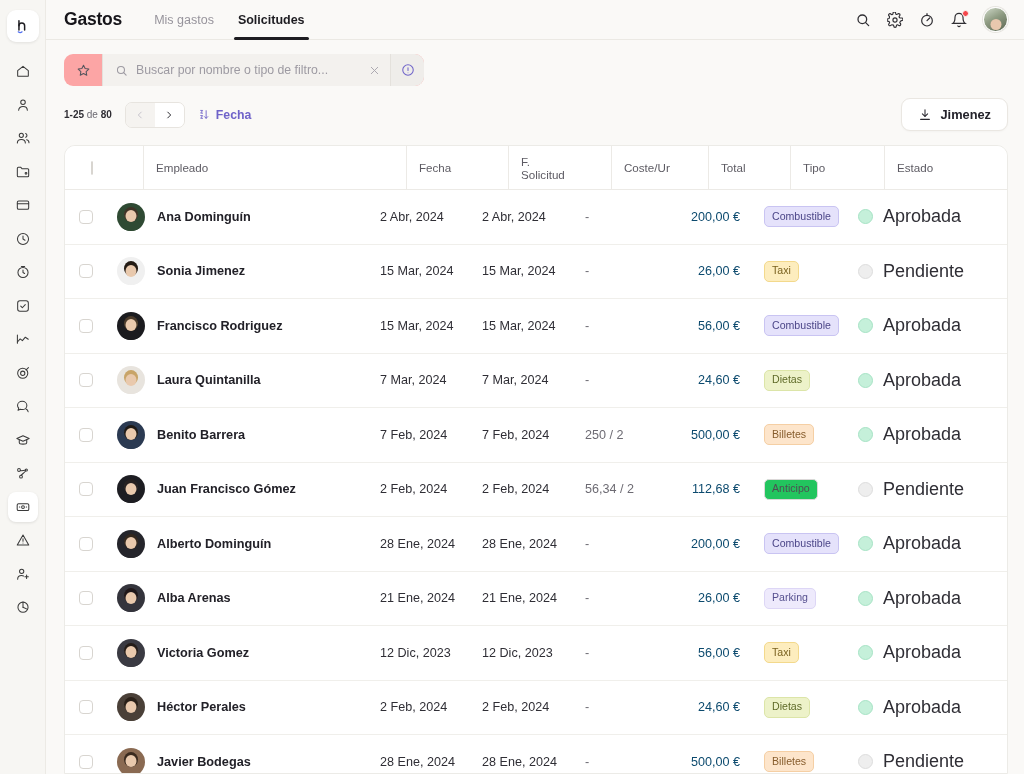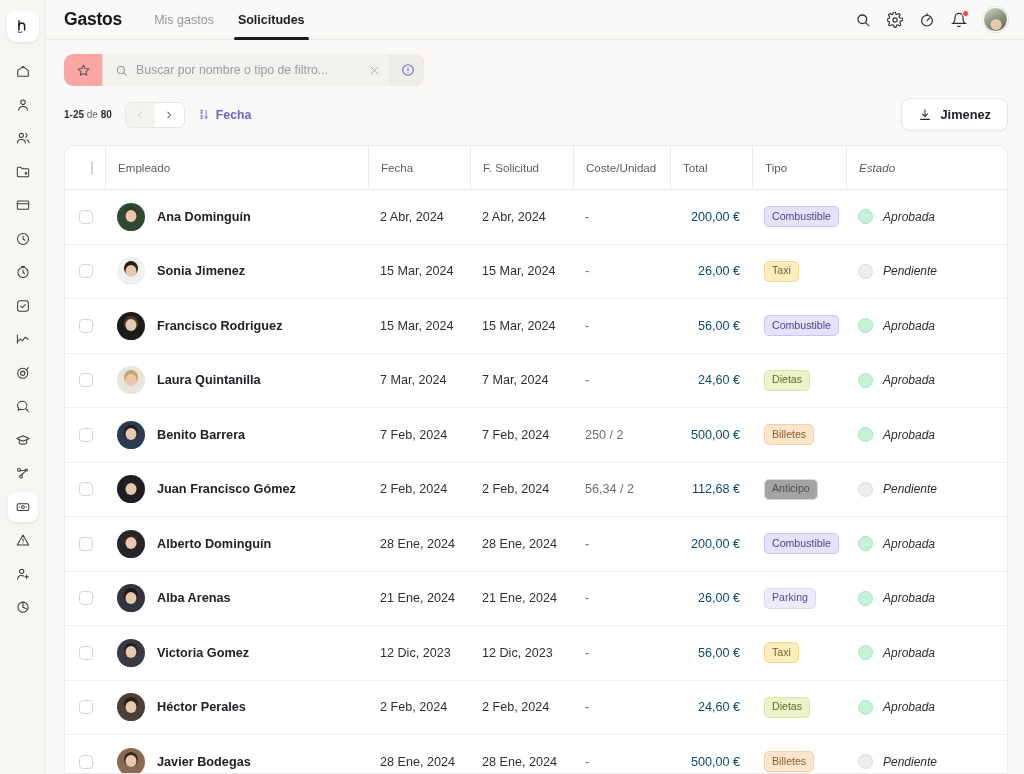--- a/index.html
+++ b/index.html
@@ -134,30 +134,30 @@
     border: 1px solid #ecebe7; border-radius: 11px 11px 0 0;
     overflow: hidden; flex: 1; min-height: 0;
   }
   table { width: 100%; border-collapse: collapse; table-layout: fixed; }
   thead th {
     height: 43px; font-size: 11.6px; font-weight: 400; color: #5d5b63;
     text-align: left; border-bottom: 1px solid #eceae6; background: #fff;
     position: relative; padding: 0;
   }
   thead th .th-in { padding: 0 12px; display: flex; align-items: center; height: 43px; }
-  thead th.sep .th-in { border-left: 1px solid #eceae6; }
+  thead th.sep .th-in { border-left: 1px solid #eceae6; margin-left: 38px; }
   tbody td { height: 54.5px; border-bottom: 1px solid #f0efeb; padding: 0 12px; font-size: 12.6px; color: #2f2e35; vertical-align: middle; }
   .c-chk { width: 40px; padding-left: 14px !important; padding-right: 0 !important; }
   .c-emp { width: 263px; }
   .c-fec { width: 102px; }
   .c-sol { width: 103px; }
   .c-cos { width: 97px; }
   .c-tot { width: 82px; text-align: right; }
   .c-tip { width: 94px; }
-  .c-est { width: auto; font-style: italic; }
+  .c-est { width: auto; }
 
   .chk {
     width: 14px; height: 14px; border: 1.4px solid #d8d5d0; border-radius: 4px;
     background: #fff; cursor: pointer; display: block;
   }
   .emp-cell { display: flex; align-items: center; gap: 12px; }
   .av {
     width: 28px; height: 28px; border-radius: 50%; flex: 0 0 28px;
     position: relative; overflow: hidden; background: #ddd9d3;
   }
@@ -172,21 +172,21 @@
   .emp-name { font-size: 12.7px; font-weight: 600; color: #222128; white-space: nowrap; }
   .dash { color: #6d6b73; }
   .total { font-weight: 400; color: #0c4a6e; white-space: nowrap; }
 
   .tag {
     display: inline-block; font-size: 10.6px; padding: 3.5px 7px; border-radius: 5px;
     border: 1px solid transparent; white-space: nowrap; line-height: 1.1;
   }
   .status { display: flex; align-items: center; gap: 10px; white-space: nowrap; }
   .dot { width: 15px; height: 15px; border-radius: 50%; flex: 0 0 15px; }
-  .st-label { font-size: 12px; color: #2f2e35; }
+  .st-label { font-size: 18px; color: #2f2e35; }
 </style>
 </head>
 <body>
 
 <div class="app">
 
   <nav class="sidebar">
     <div class="logo">
       <svg width="17" height="17" viewBox="0 0 24 24" fill="none">
         <path d="M7 4v13" stroke="#1d1c21" stroke-width="2.1" stroke-linecap="round"></path>
@@ -632,21 +632,21 @@
                     <i style="position:absolute;left:50%;top:14%;transform:translateX(-50%);width:14px;height:15px;border-radius:50%;background:#262020;z-index:1"></i>
                     <i style="position:absolute;left:50%;top:26%;transform:translateX(-50%);width:11px;height:12px;border-radius:50%;background:#e9c9ad;z-index:2"></i>
                   </span>
                   <span class="emp-name">Juan Francisco Gómez</span>
                 </div>
               </td>
               <td class="c-fec">2 Feb, 2024</td>
               <td class="c-sol">2 Feb, 2024</td>
               <td class="c-cos dash">56,34 / 2</td>
               <td class="c-tot total">112,68 €</td>
-              <td class="c-tip"><span class="tag" style="background:#a3a3a3;color:#4f4d52;border-color:#dbd8d8">Anticipo</span></td>
+              <td class="c-tip"><span class="tag" style="background:#22c55e;color:#4f4d52;border-color:#dbd8d8">Anticipo</span></td>
               <td class="c-est">
                 <div class="status">
                   <span class="dot" style="background:#eeeeee;border:1.5px solid #dddddd"></span>
                   <span class="st-label">Pendiente</span>
                 </div>
               </td>
             </tr>
             <tr>
               <td class="c-chk">
                 <span class="chk"></span>

